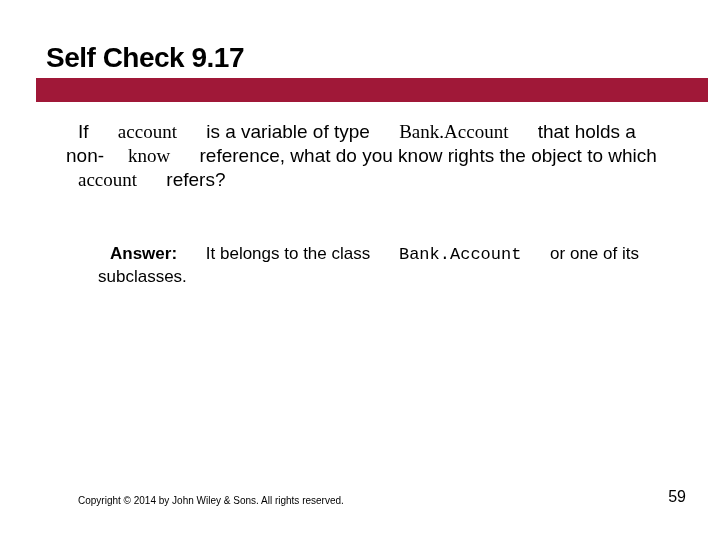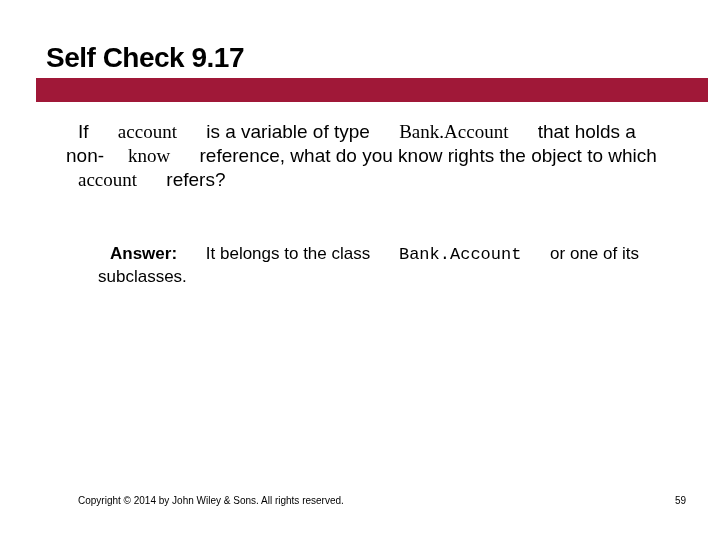--- a/index.html
+++ b/index.html
@@ -58,21 +58,21 @@
     left: 10px;
     right: 10px;
     display: flex;
     justify-content: space-between;
     align-items: flex-end;
     font-size: 10px;
     color: #000000;
     margin-left: 20px;
   }
   .page-num {
-    font-size: 10px;
+    font-size: 16px;
   }
 </style>
 </head>
 <body>
 
 <div class="slide">
   <div class="title">Self Check 9.17</div>
   <div class="divider"></div>
 
   <div class="question">

